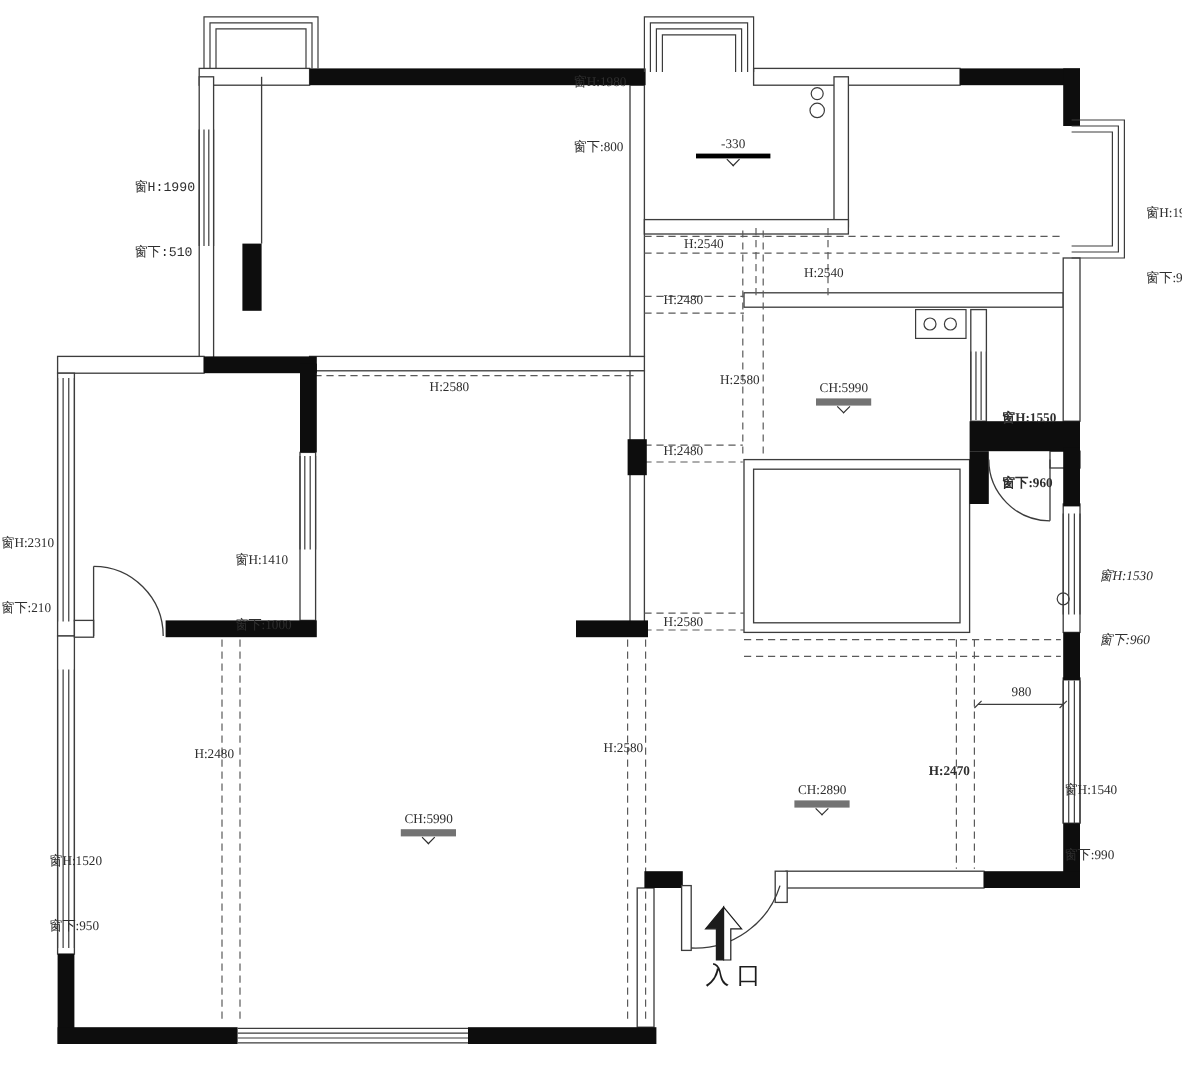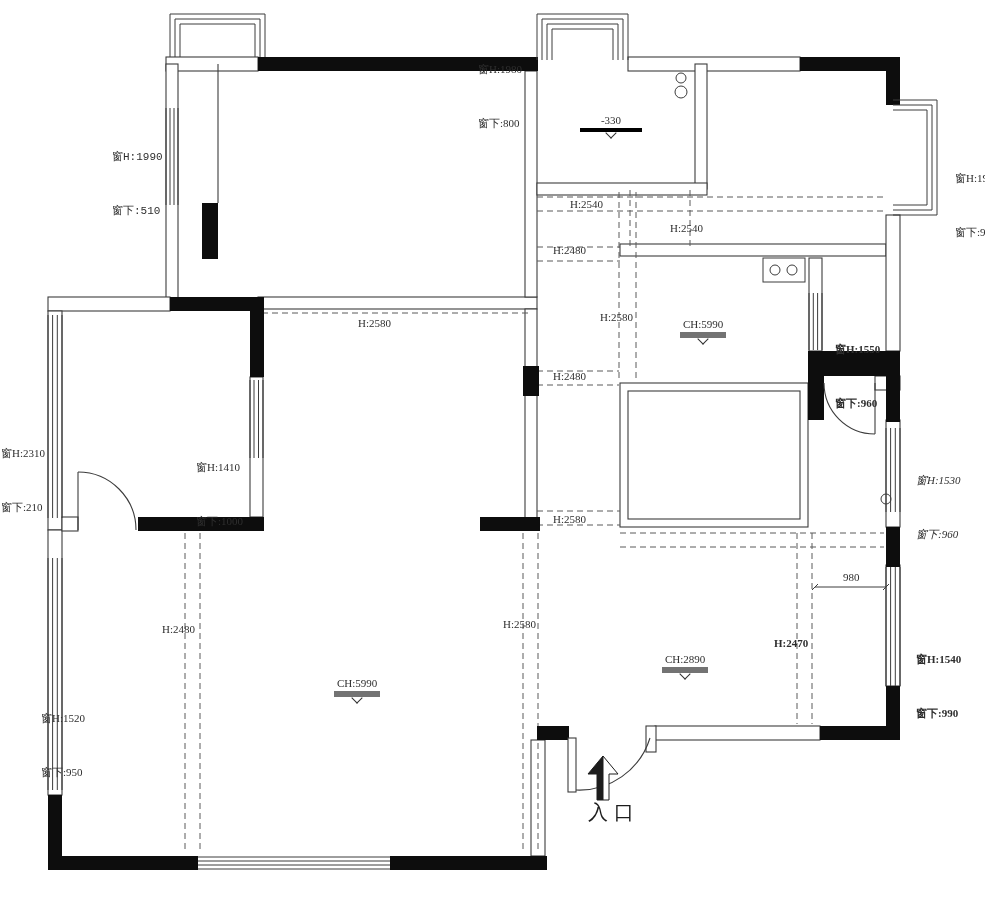--- a/index.html
+++ b/index.html
@@ -181,21 +181,21 @@
         <div>窗下:210</div>
       </div>
       <div class="lbl win-lbl" style="left: 196px; top: 420px;">
         <div>窗H:1410</div>
         <div>窗下:1000</div>
       </div>
       <div class="lbl win-lbl" style="left: 916px; top: 433px; font-style: italic;">
         <div>窗H:1530</div>
         <div>窗下:960</div>
       </div>
-      <div class="lbl win-lbl" style="left: 916px; top: 612px; font-weight: bold;">
+      <div class="lbl win-lbl" style="left: 887px; top: 612px;">
         <div>窗H:1540</div>
         <div>窗下:990</div>
       </div>
       <div class="lbl win-lbl" style="left: 1px; top: 671px; padding-left: 40px;">
         <div>窗H:1520</div>
         <div>窗下:950</div>
       </div>
       <div class="lbl" style="left: 570px; top: 197px;">H:2540</div>
       <div class="lbl" style="left: 670px; top: 221px;">H:2540</div>
       <div class="lbl" style="left: 553px; top: 243px;">H:2480</div>

